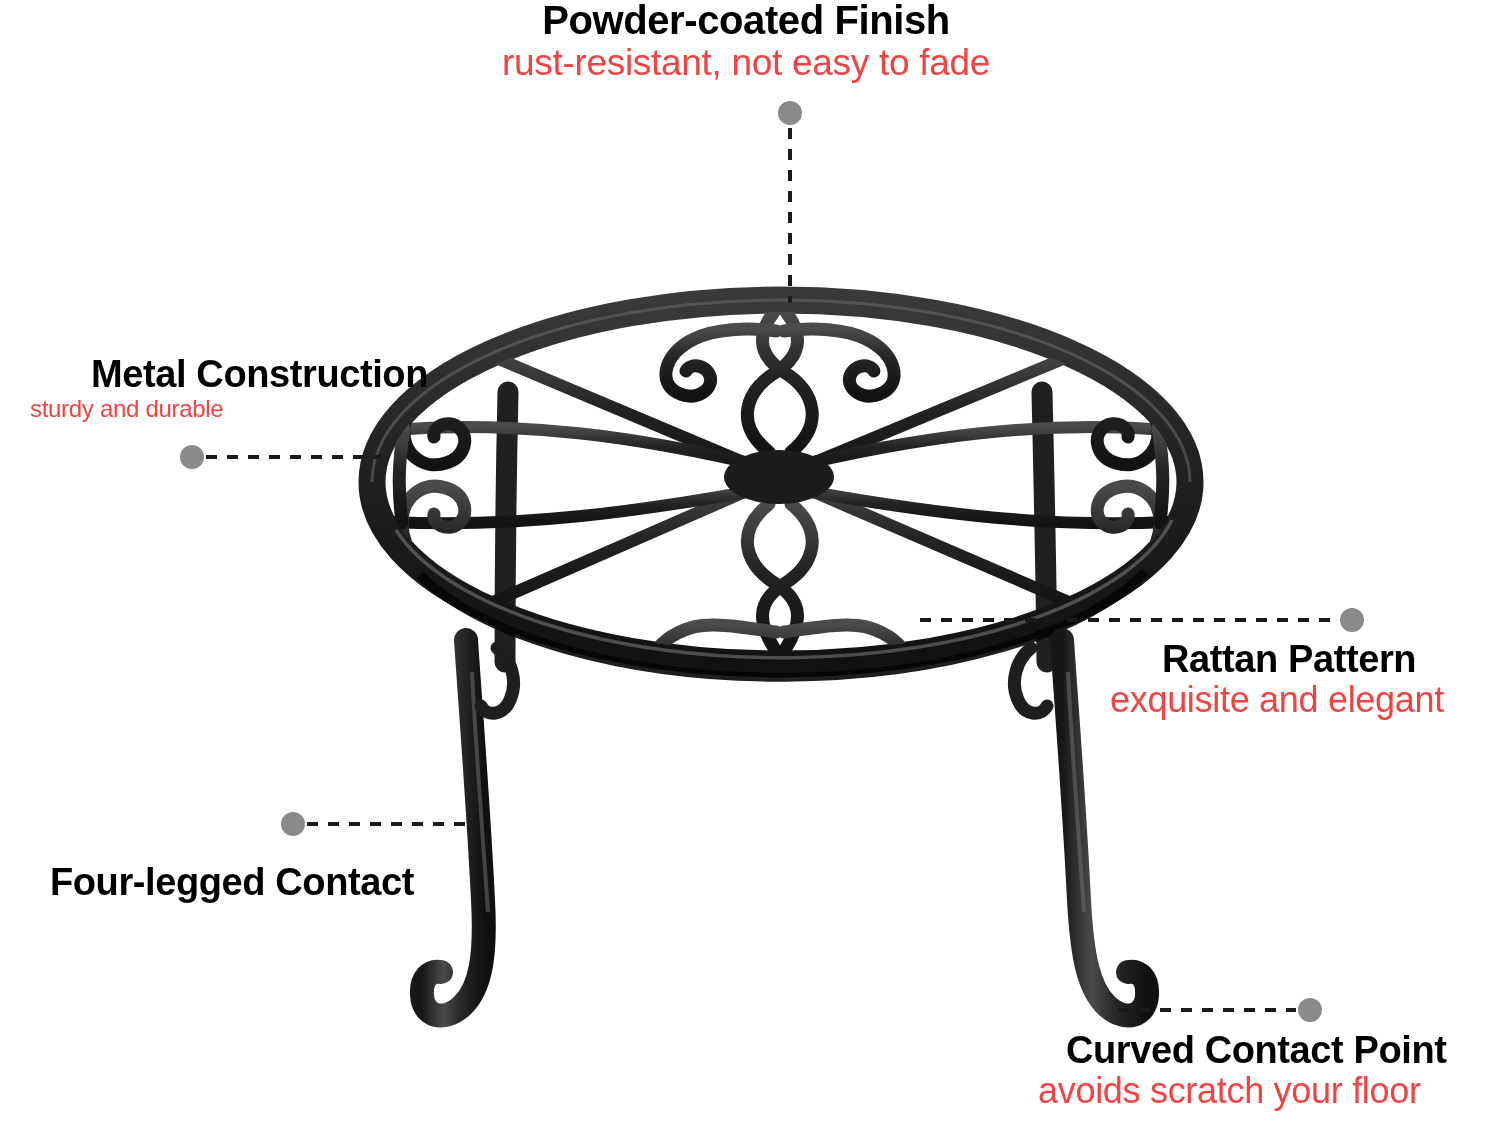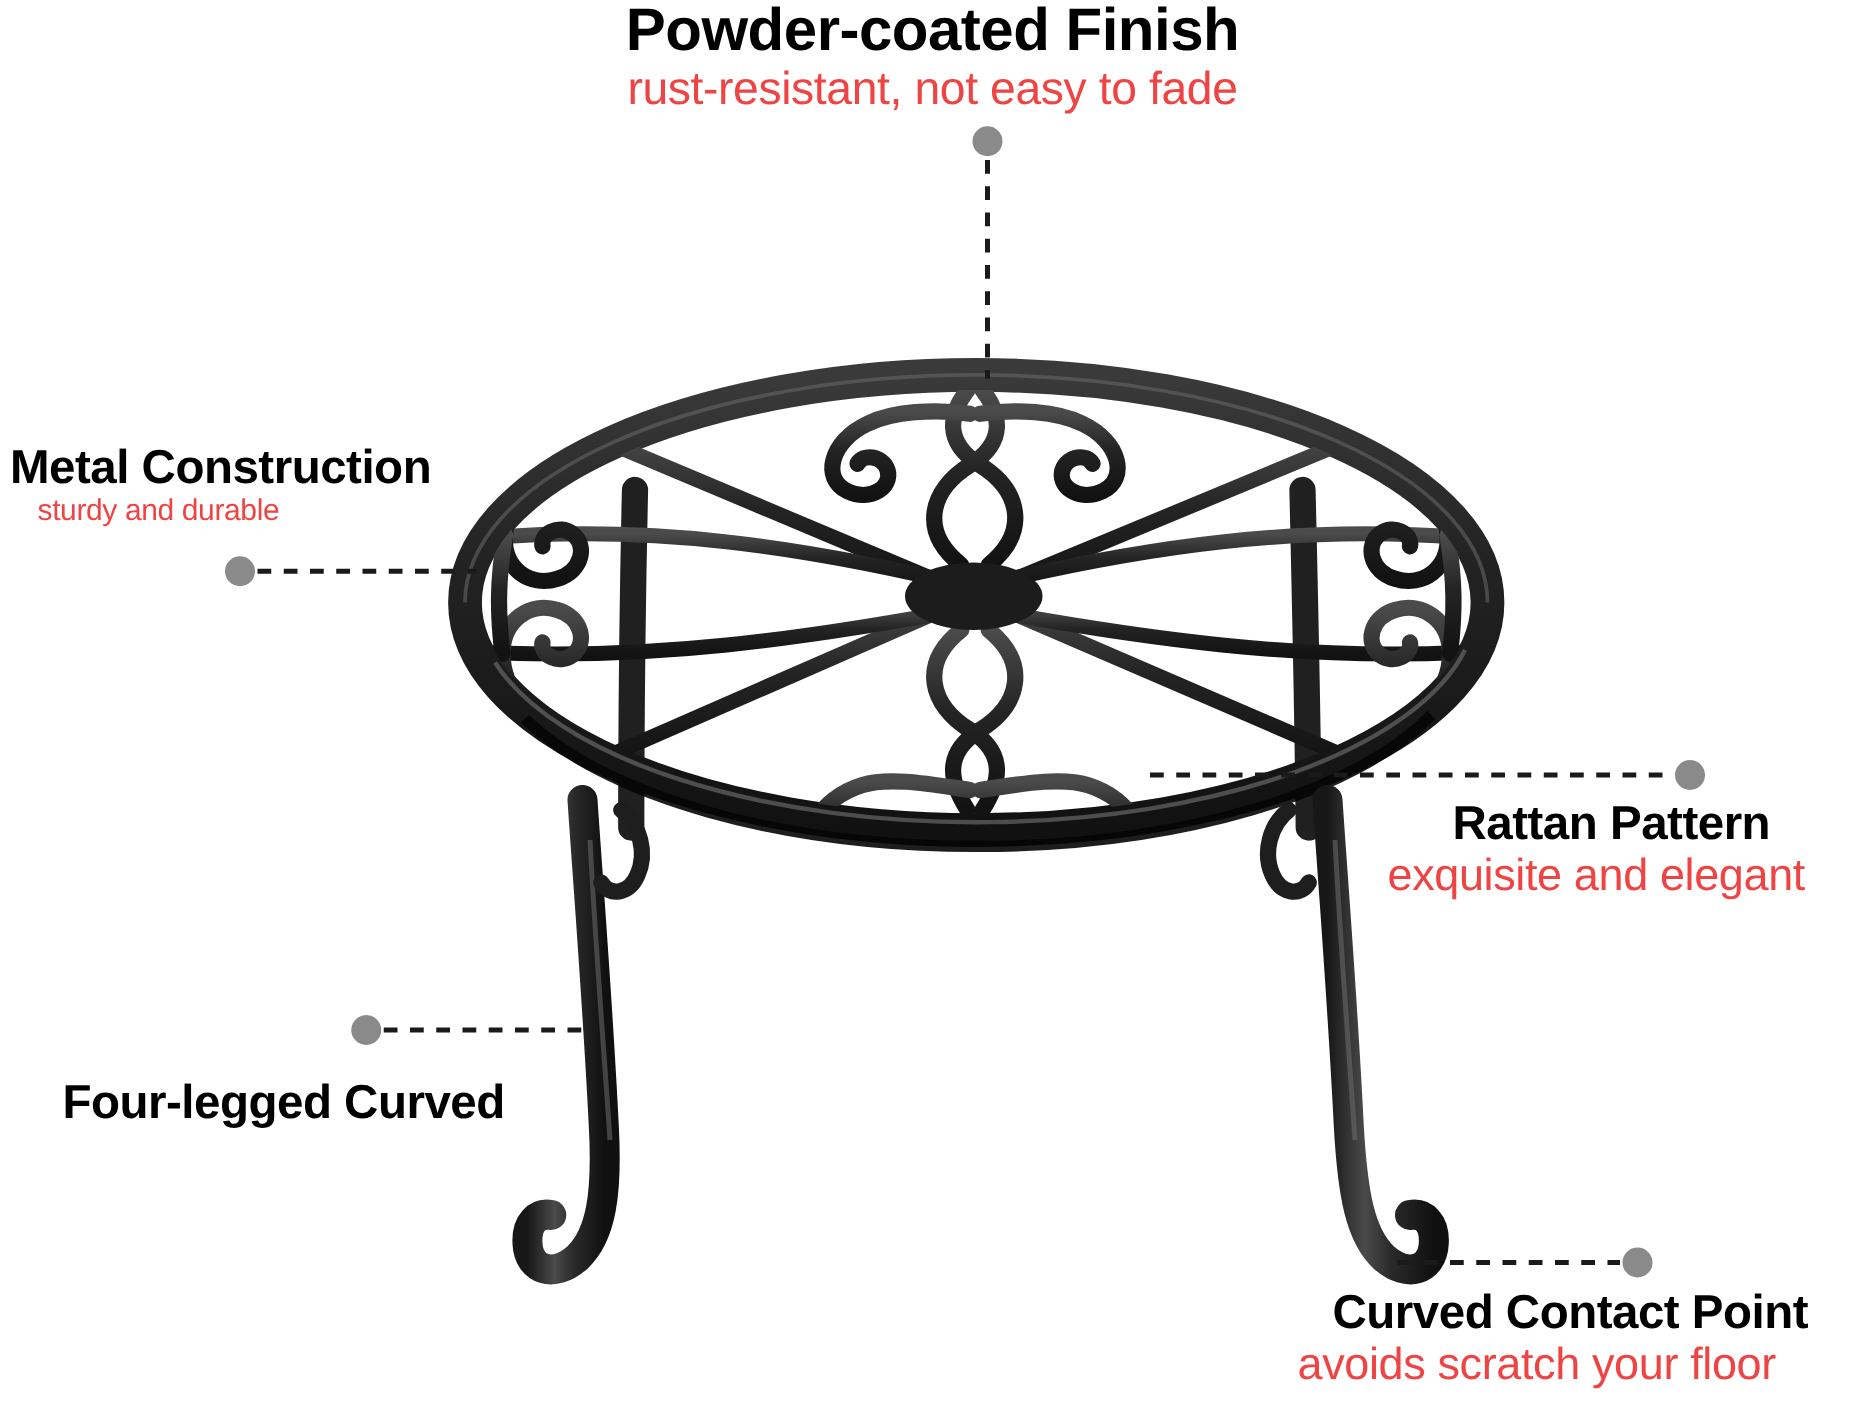--- a/index.html
+++ b/index.html
@@ -42,30 +42,30 @@
     white-space: nowrap;
   }
 
   
   #callout-powder {
     left: 0px;
     top: 0px;
     width: 1492px;
     text-align: center;
   }
-  #callout-powder .callout-title { font-size: 48px; letter-spacing: -0.4px; }
+  #callout-powder .callout-title { font-size: 40px; letter-spacing: -0.4px; }
   #callout-powder .callout-sub   { font-size: 37px; letter-spacing: -0.3px; margin-top: 1px; }
 
   #callout-metal {
     left: 8px;
     top: 355px;
     width: 420px;
     text-align: left;
   }
-  #callout-metal .callout-title { font-size: 38px; letter-spacing: -0.4px; }
+  #callout-metal .callout-title { font-size: 38px; letter-spacing: -0.4px; text-align: right; }
   #callout-metal .callout-sub   { font-size: 24px; letter-spacing: -0.3px; margin-top: 1px; padding-left: 22px;}
 
   #callout-rattan {
     left: 1110px;
     top: 640px;
     width: 400px;
     text-align: left;
   }
   #callout-rattan .callout-title { font-size: 38px; letter-spacing: -0.4px; padding-left: 52px;}
   #callout-rattan .callout-sub   { font-size: 36px; letter-spacing: -0.3px; margin-top: 1px; }
@@ -223,21 +223,21 @@
     <div class="callout-title">Metal Construction</div>
     <div class="callout-sub">sturdy and durable</div>
   </div>
 
   <div class="callout" id="callout-rattan">
     <div class="callout-title">Rattan Pattern</div>
     <div class="callout-sub">exquisite and elegant</div>
   </div>
 
   <div class="callout" id="callout-fourleg">
-    <div class="callout-title">Four-legged Curved</div>
+    <div class="callout-title">Four-legged Contact</div>
   </div>
 
   <div class="callout" id="callout-curved">
     <div class="callout-title">Curved Contact Point</div>
     <div class="callout-sub">avoids scratch your floor</div>
   </div>
 
 </div>
 
 </body></html>

